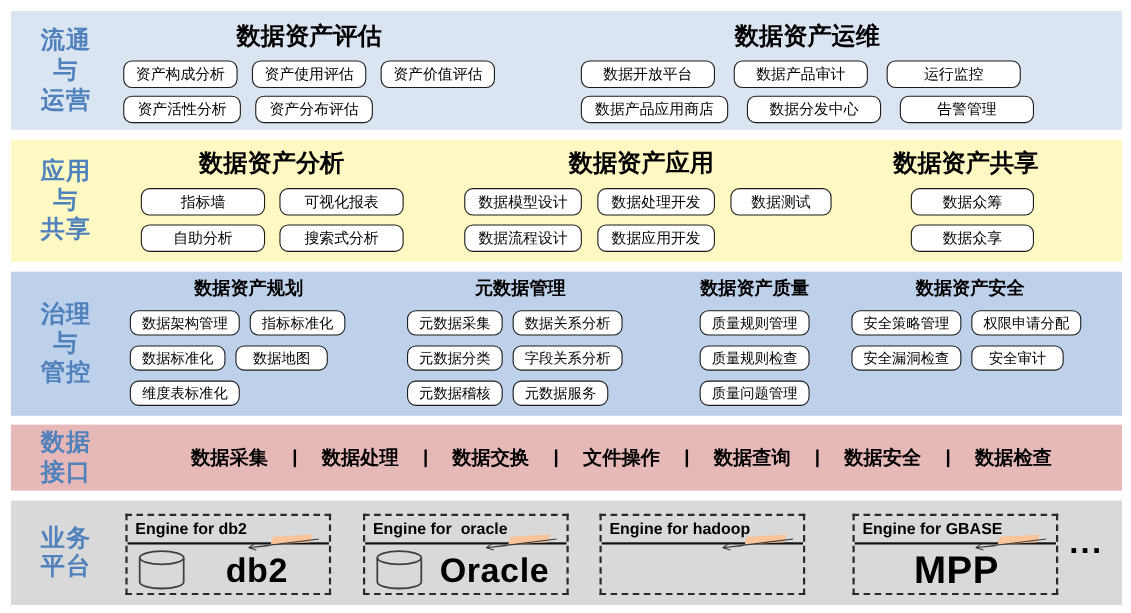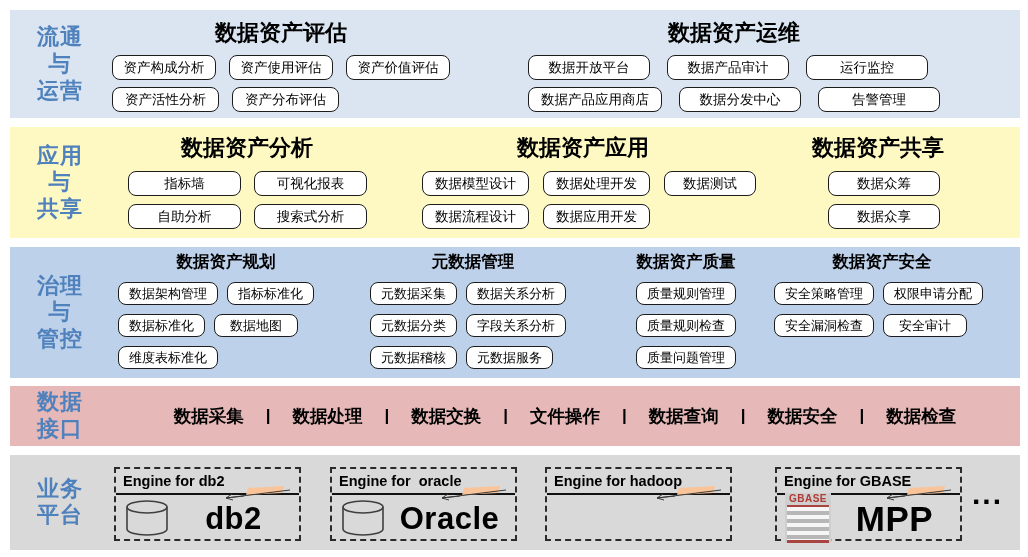--- a/index.html
+++ b/index.html
@@ -294,24 +294,20 @@
       </svg>
     </div>
 
     <div class="engine eng-gbase">
       <div class="eng-title">Engine for GBASE</div>
       <svg class="sketch-arrow" width="78" height="18" viewBox="0 0 78 18">
         <polygon points="30,3 66,1 64,8 28,10" fill="#f9c499"></polygon>
         <path d="M8 13 L72 5 M8 13 L26 11 M8 13 L14 9 M8 13 L15 15" stroke="#3a3a3a" stroke-width="1" fill="none"></path>
       </svg>
       <div class="eng-body">
-        <div class="gbase-logo">
-          <div class="gbase-word">GBASE</div>
-          <div class="gbase-stack"></div>
-        </div>
         <div class="eng-name">MPP</div>
       </div>
     </div>
 
     <div class="dots">...</div>
   </div>
 
 </div>
 
 </body></html>

